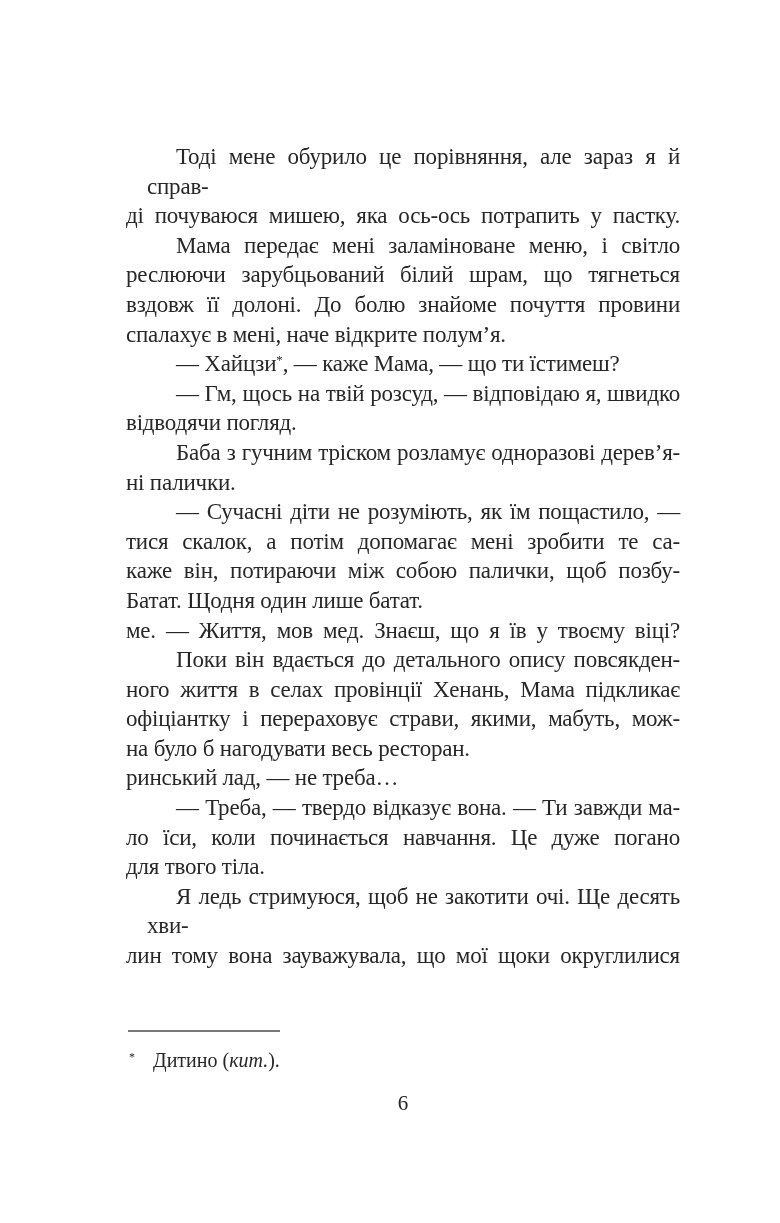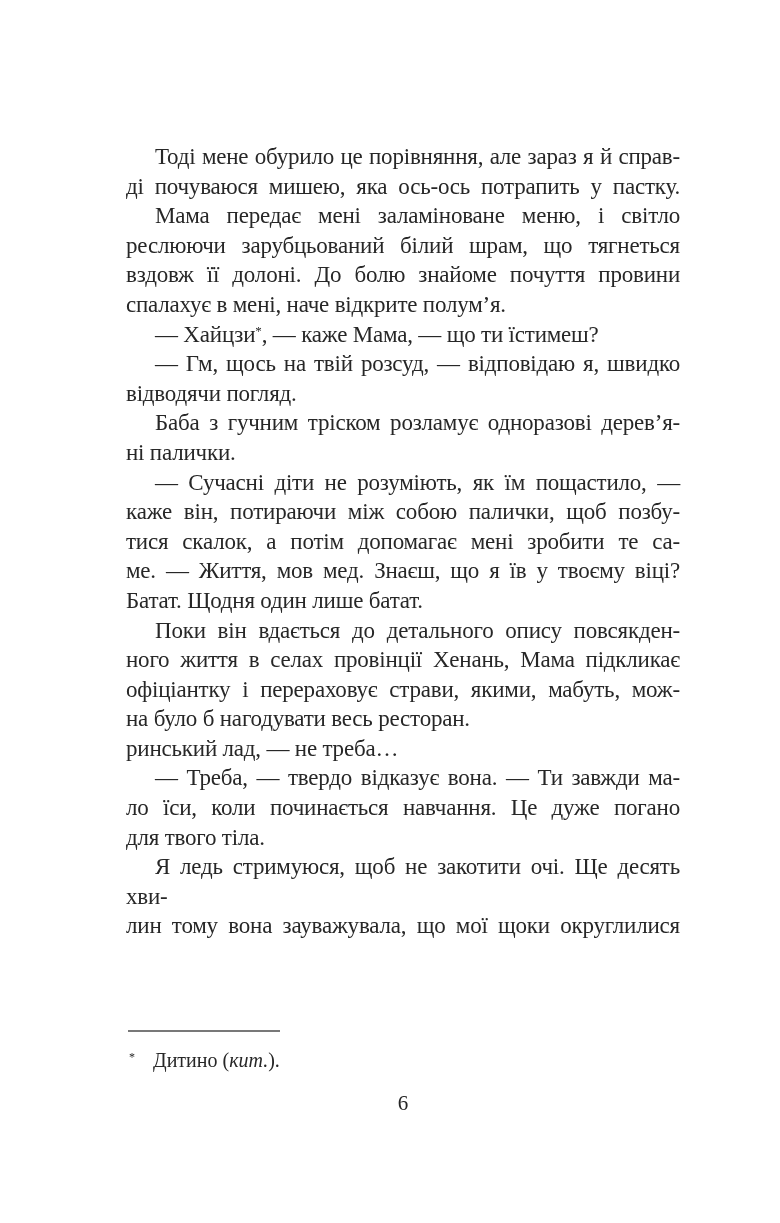--- a/index.html
+++ b/index.html
@@ -25,21 +25,21 @@
     line-height: 29.6px;
     letter-spacing: -0.2px;
   }
   .para { margin: 0; padding: 0; }
   .ln {
     text-align: justify;
     text-align-last: justify;
     white-space: nowrap; 
   }
   .ln { white-space: normal; }
-  .ln.first { text-indent: 29px; }
+  .ln.first { text-indent: 29px; margin-left: 21px; }
   .ln.end { text-align-last: left; }
   sup.fnref {
     font-size: 13px;
     line-height: 0;
     letter-spacing: 0;
     vertical-align: 7px;
   }
   .footnote {
     position: absolute;
     left: 126px;
@@ -98,24 +98,24 @@
       <div class="para">
         <div class="ln first">— Гм, щось на твій розсуд, — відповідаю я, швидко</div>
         <div class="ln end">відводячи погляд.</div>
       </div>
       <div class="para">
         <div class="ln first">Баба з гучним тріском розламує одноразові дерев’я-</div>
         <div class="ln end">ні палички.</div>
       </div>
       <div class="para">
         <div class="ln first">— Сучасні діти не розуміють, як їм пощастило, —</div>
+        <div class="ln">тися скалок, а потім допомагає мені зробити те са-</div>
         <div class="ln">каже він, потираючи між собою палички, щоб позбу-</div>
-        <div class="ln">тися скалок, а потім допомагає мені зробити те са-</div>
+        <div class="ln end">Батат. Щодня один лише батат.</div>
         <div class="ln">ме. — Життя, мов мед. Знаєш, що я їв у твоєму віці?</div>
-        <div class="ln end">Батат. Щодня один лише батат.</div>
       </div>
       <div class="para">
         <div class="ln first">Поки він вдається до детального опису повсякден-</div>
         <div class="ln">ного життя в селах провінції Хенань, Мама підкликає</div>
         <div class="ln">офіціантку і перераховує страви, якими, мабуть, мож-</div>
         <div class="ln end">на було б нагодувати весь ресторан.</div>
       </div>
       <div class="para">
         <div class="ln end">ринський лад, — не треба…</div>
       </div>

